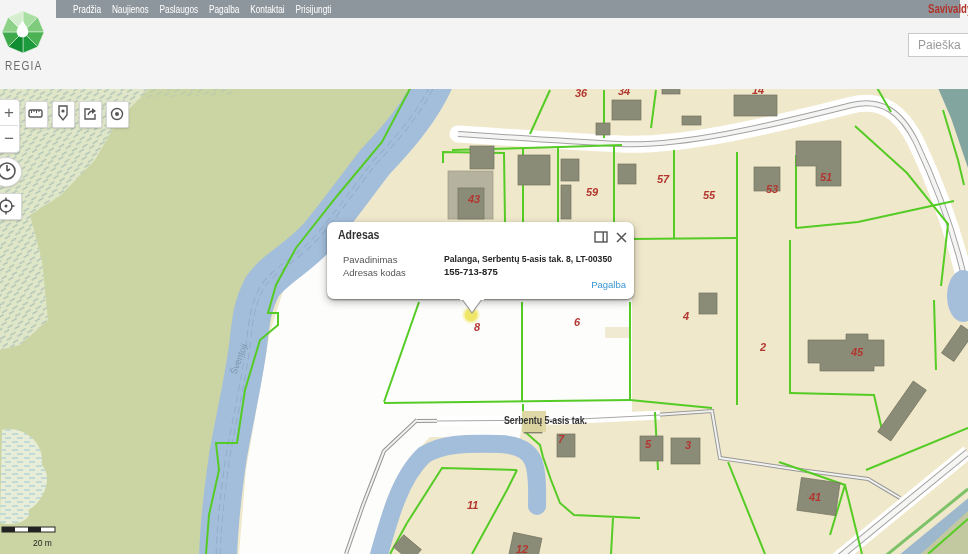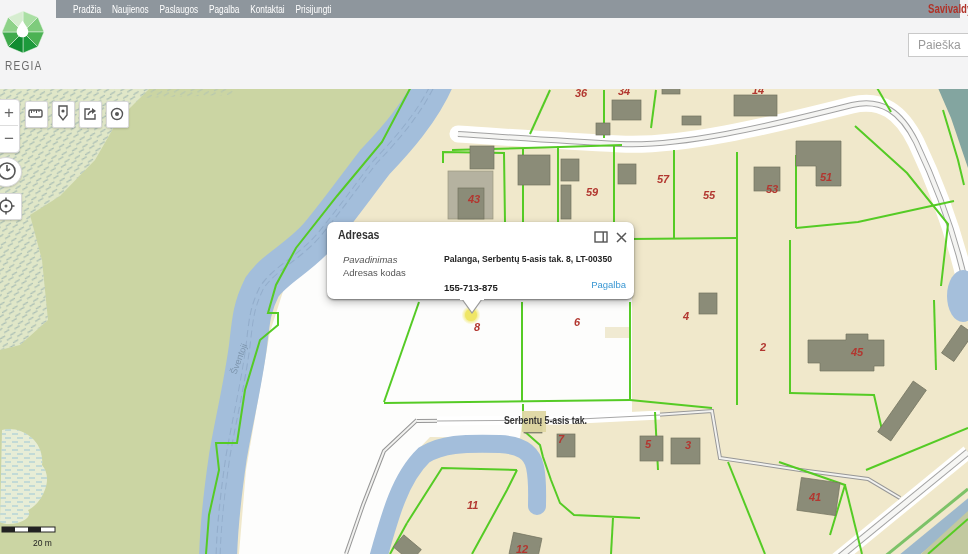--- a/index.html
+++ b/index.html
@@ -276,22 +276,22 @@
 
 <div id="popup">
   <div class="title">Adresas</div>
   <svg style="position:absolute;left:267px;top:9px" width="14" height="12" viewBox="0 0 14 12">
     <rect x="1" y="1" width="12" height="10" fill="none" stroke="#555" stroke-width="1.4"></rect>
     <line x1="9.2" y1="1" x2="9.2" y2="11" stroke="#555" stroke-width="1.4"></line>
   </svg>
   <svg style="position:absolute;left:288px;top:9px" width="13" height="13" viewBox="0 0 13 13">
     <path d="M2,2 L11,11 M11,2 L2,11" stroke="#555" stroke-width="1.5"></path>
   </svg>
-  <div class="lbl" style="top:32px;font-style:italic;">Pavadinimas</div>
+  <div class="lbl" style="top:32px;">Pavadinimas</div>
   <div class="val" style="top:31px;transform:scaleX(0.91);transform-origin:0 0;white-space:nowrap;">Palanga, Serbentų 5-asis tak. 8, LT-00350</div>
   <div class="lbl" style="top:45px;">Adresas kodas</div>
-  <div class="val" style="top:44px;margin-top:16px;">155-713-875</div>
+  <div class="val" style="top:44px;">155-713-875</div>
   <div class="link">Pagalba</div>
 </div>
 <svg id="ptail" width="34" height="22" viewBox="0 0 34 22">
   <polygon points="7,5 27,5 17,19" fill="#ffffff" stroke="#9a9a9a" stroke-width="1.2"></polygon>
   <rect x="5" y="0" width="24" height="6" fill="#ffffff"></rect>
 </svg>
 
 </body></html>

